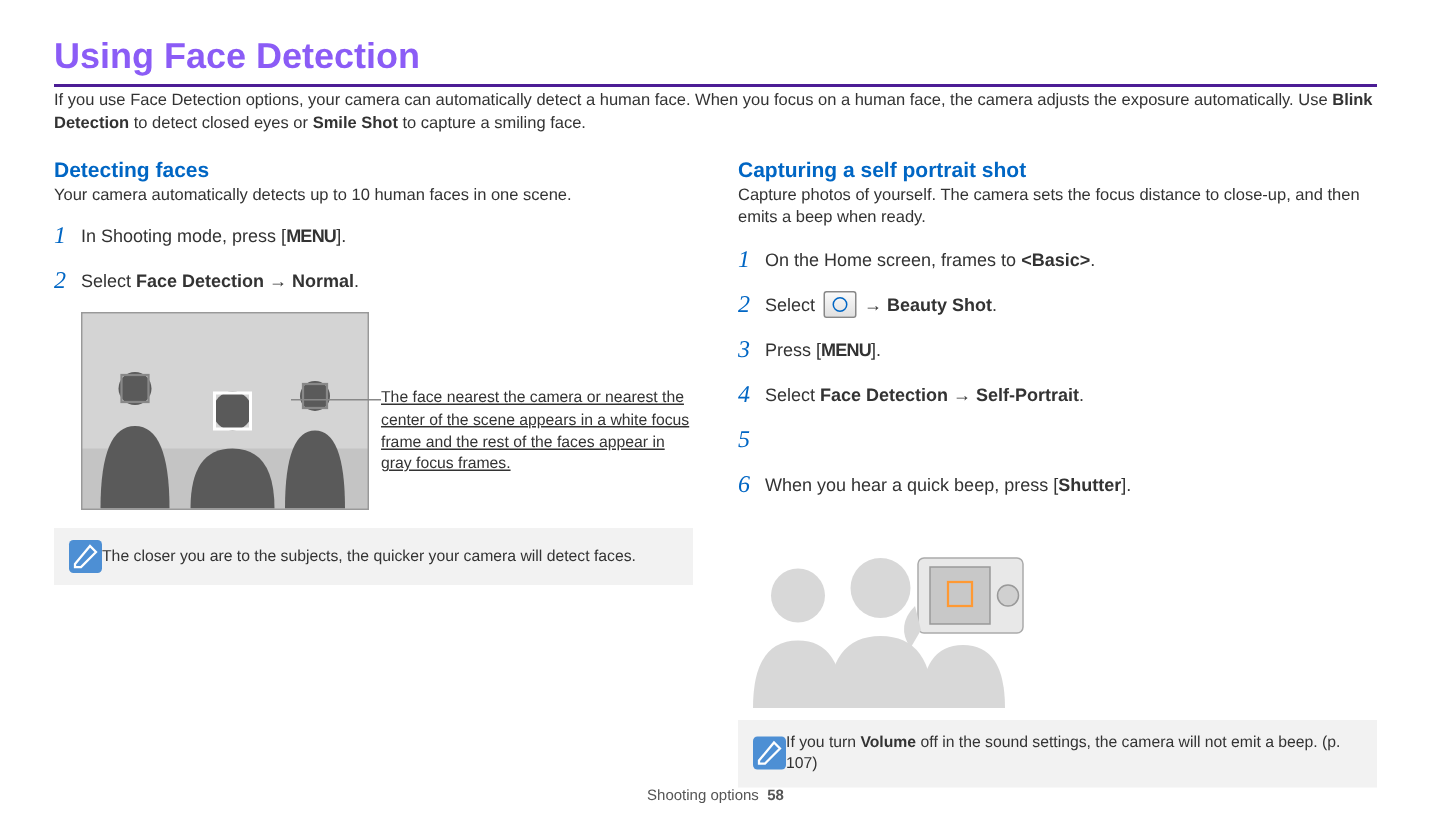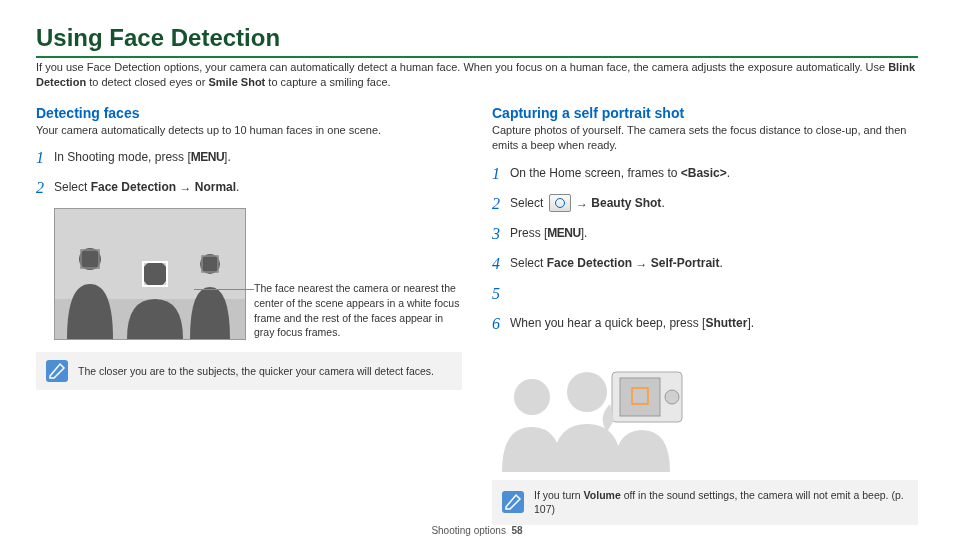--- a/index.html
+++ b/index.html
@@ -9,25 +9,25 @@
     background: #fff;
     color: #333;
     width: 954px;
     height: 557px;
     overflow: hidden;
   }
   .page {
     padding: 24px 36px 0 36px;
   }
   h1 {
-    color: #14532d;
+    color: #8b5cf6;
     font-size: 24px;
     font-weight: bold;
     margin: 0 0 2px 0;
-    border-bottom: 2px solid #15803d;
+    border-bottom: 2px solid #4c1d95;
     padding-bottom: 4px;
   }
   .intro {
     font-size: 11px;
     line-height: 1.4;
     margin: 1px 0 14px 0;
   }
   .columns {
     display: flex;
     gap: 30px;
@@ -69,23 +69,24 @@
   }
   .steptext { padding-top: 2px; }
   .steptext b { font-weight: bold; }
   .menulabel {
     font-weight: 900;
     font-stretch: condensed;
     letter-spacing: -0.5px;
   }
   .figrow {
     display: flex;
-    align-items: flex-end;
+    align-items: flex-start;
     gap: 8px;
     margin: 8px 0 12px 18px;
+    text-decoration: underline;
   }
   .photo-frame {
     border: 1px solid #999;
     background: #bbb;
     width: 190px;
     height: 130px;
     position: relative;
     flex-shrink: 0;
   }
   .caption {
@@ -101,21 +102,20 @@
     left: -60px;
     top: 58px;
     width: 60px;
     height: 1px;
     background: #888;
   }
   .notebox {
     background: #f2f2f2;
     display: flex;
     align-items: center;
-    gap: 10px;
     padding: 8px 10px;
     margin: 12px 0 0 0;
     font-size: 10.5px;
     line-height: 1.4;
   }
   .noteicon {
     width: 22px;
     height: 22px;
     background: #4d8fd4;
     border-radius: 3px;

